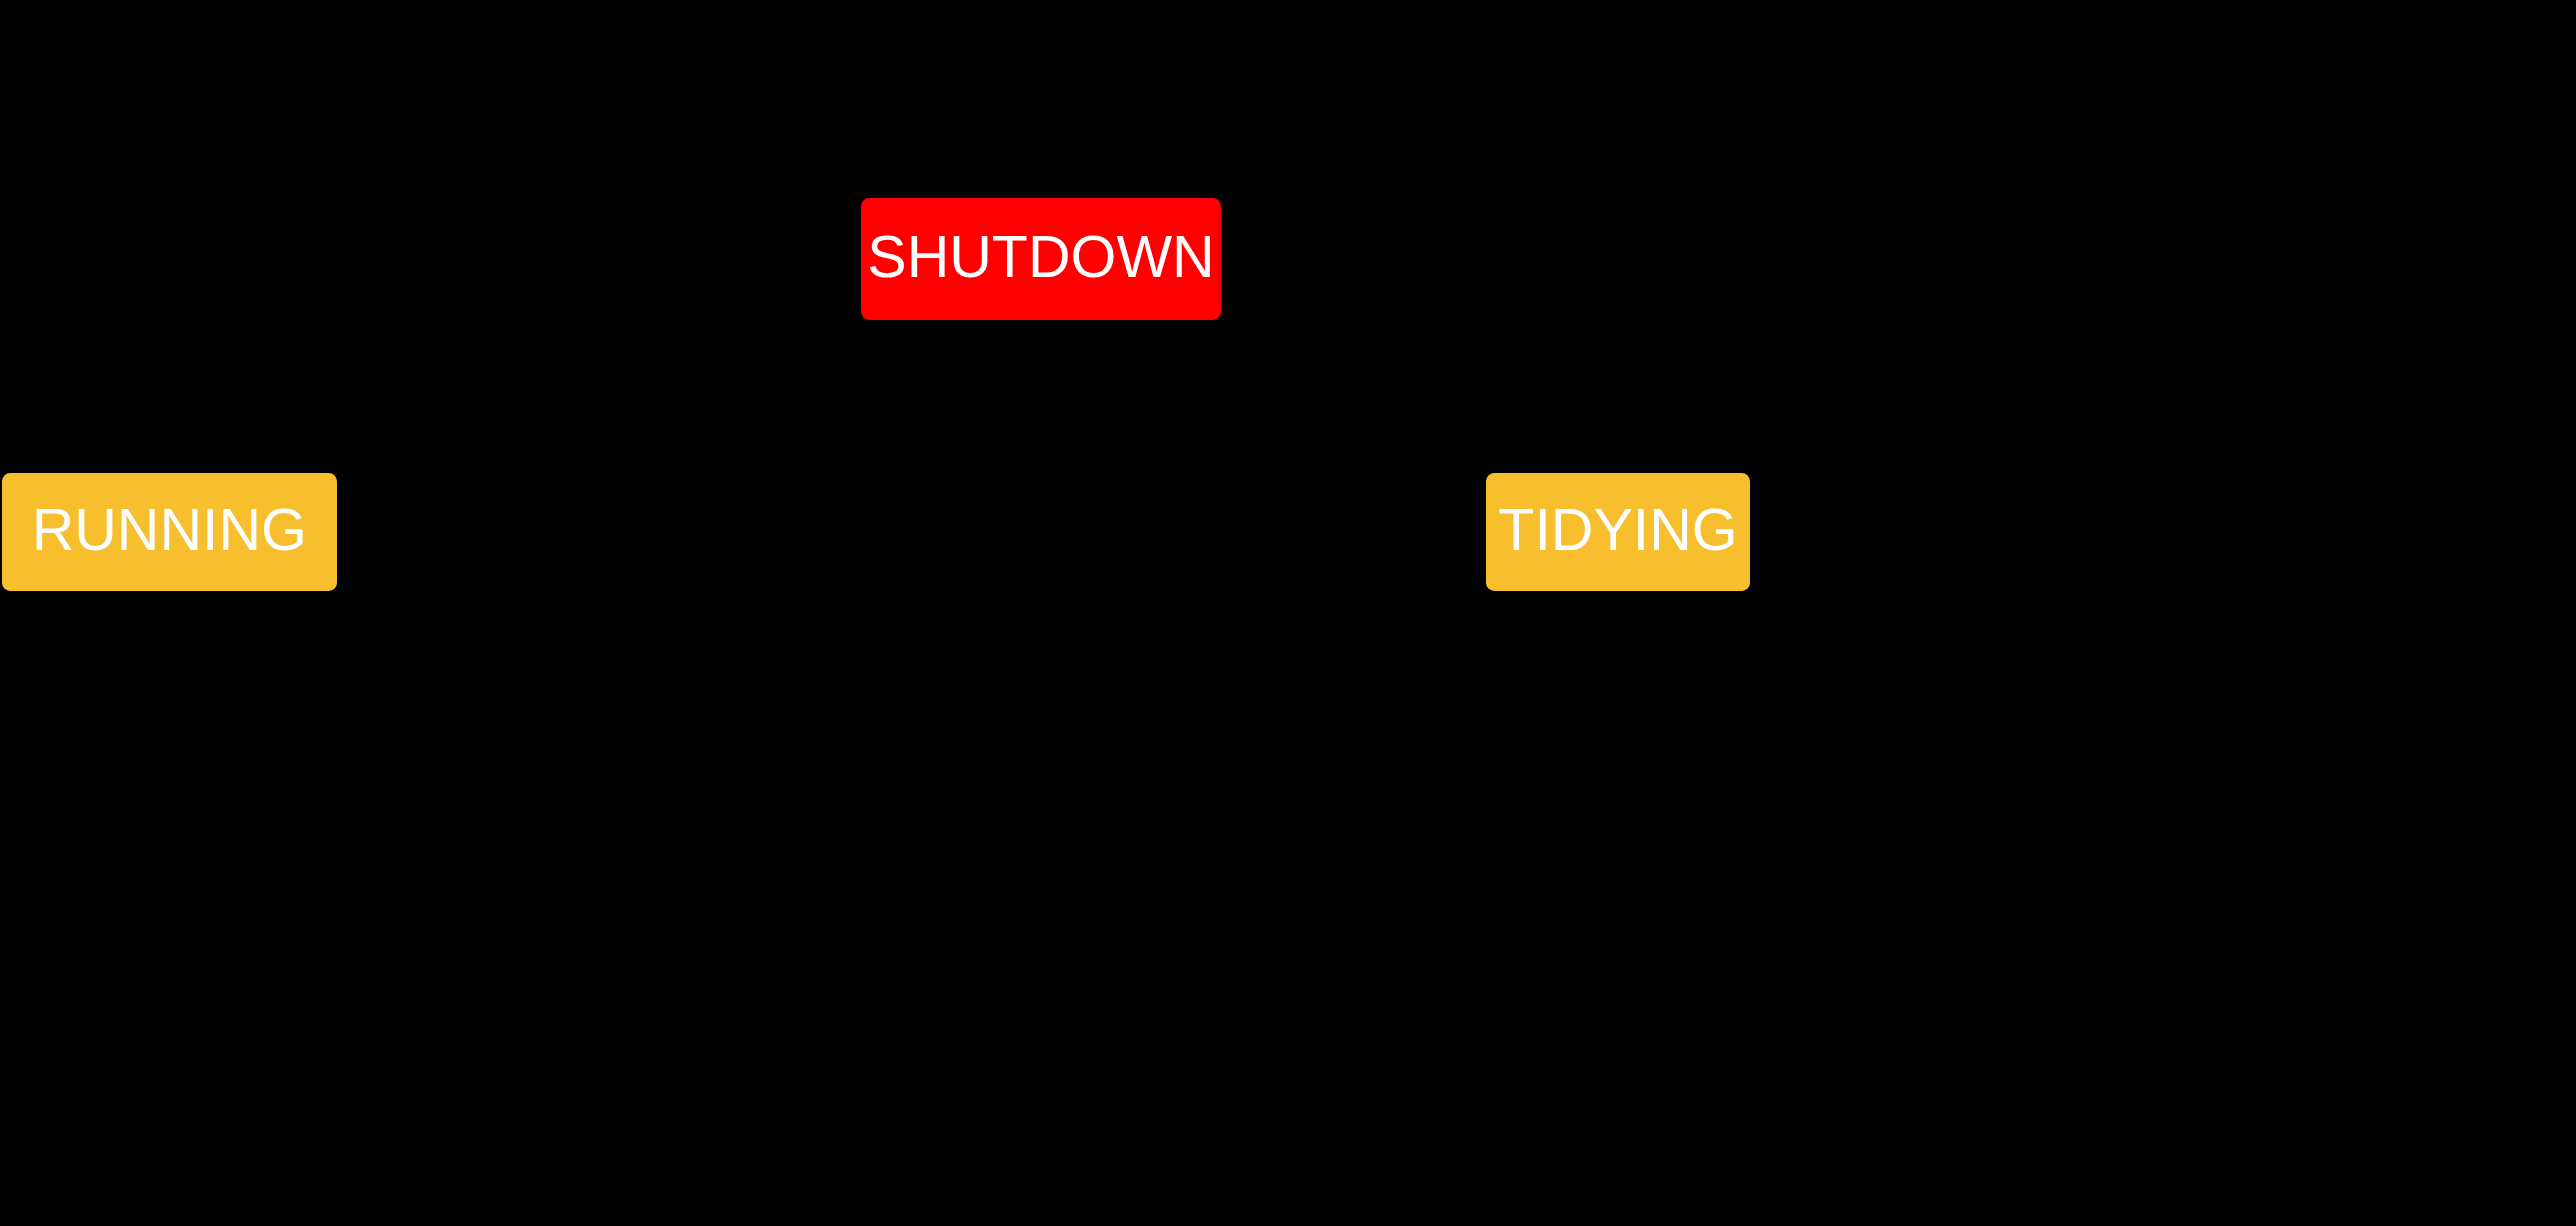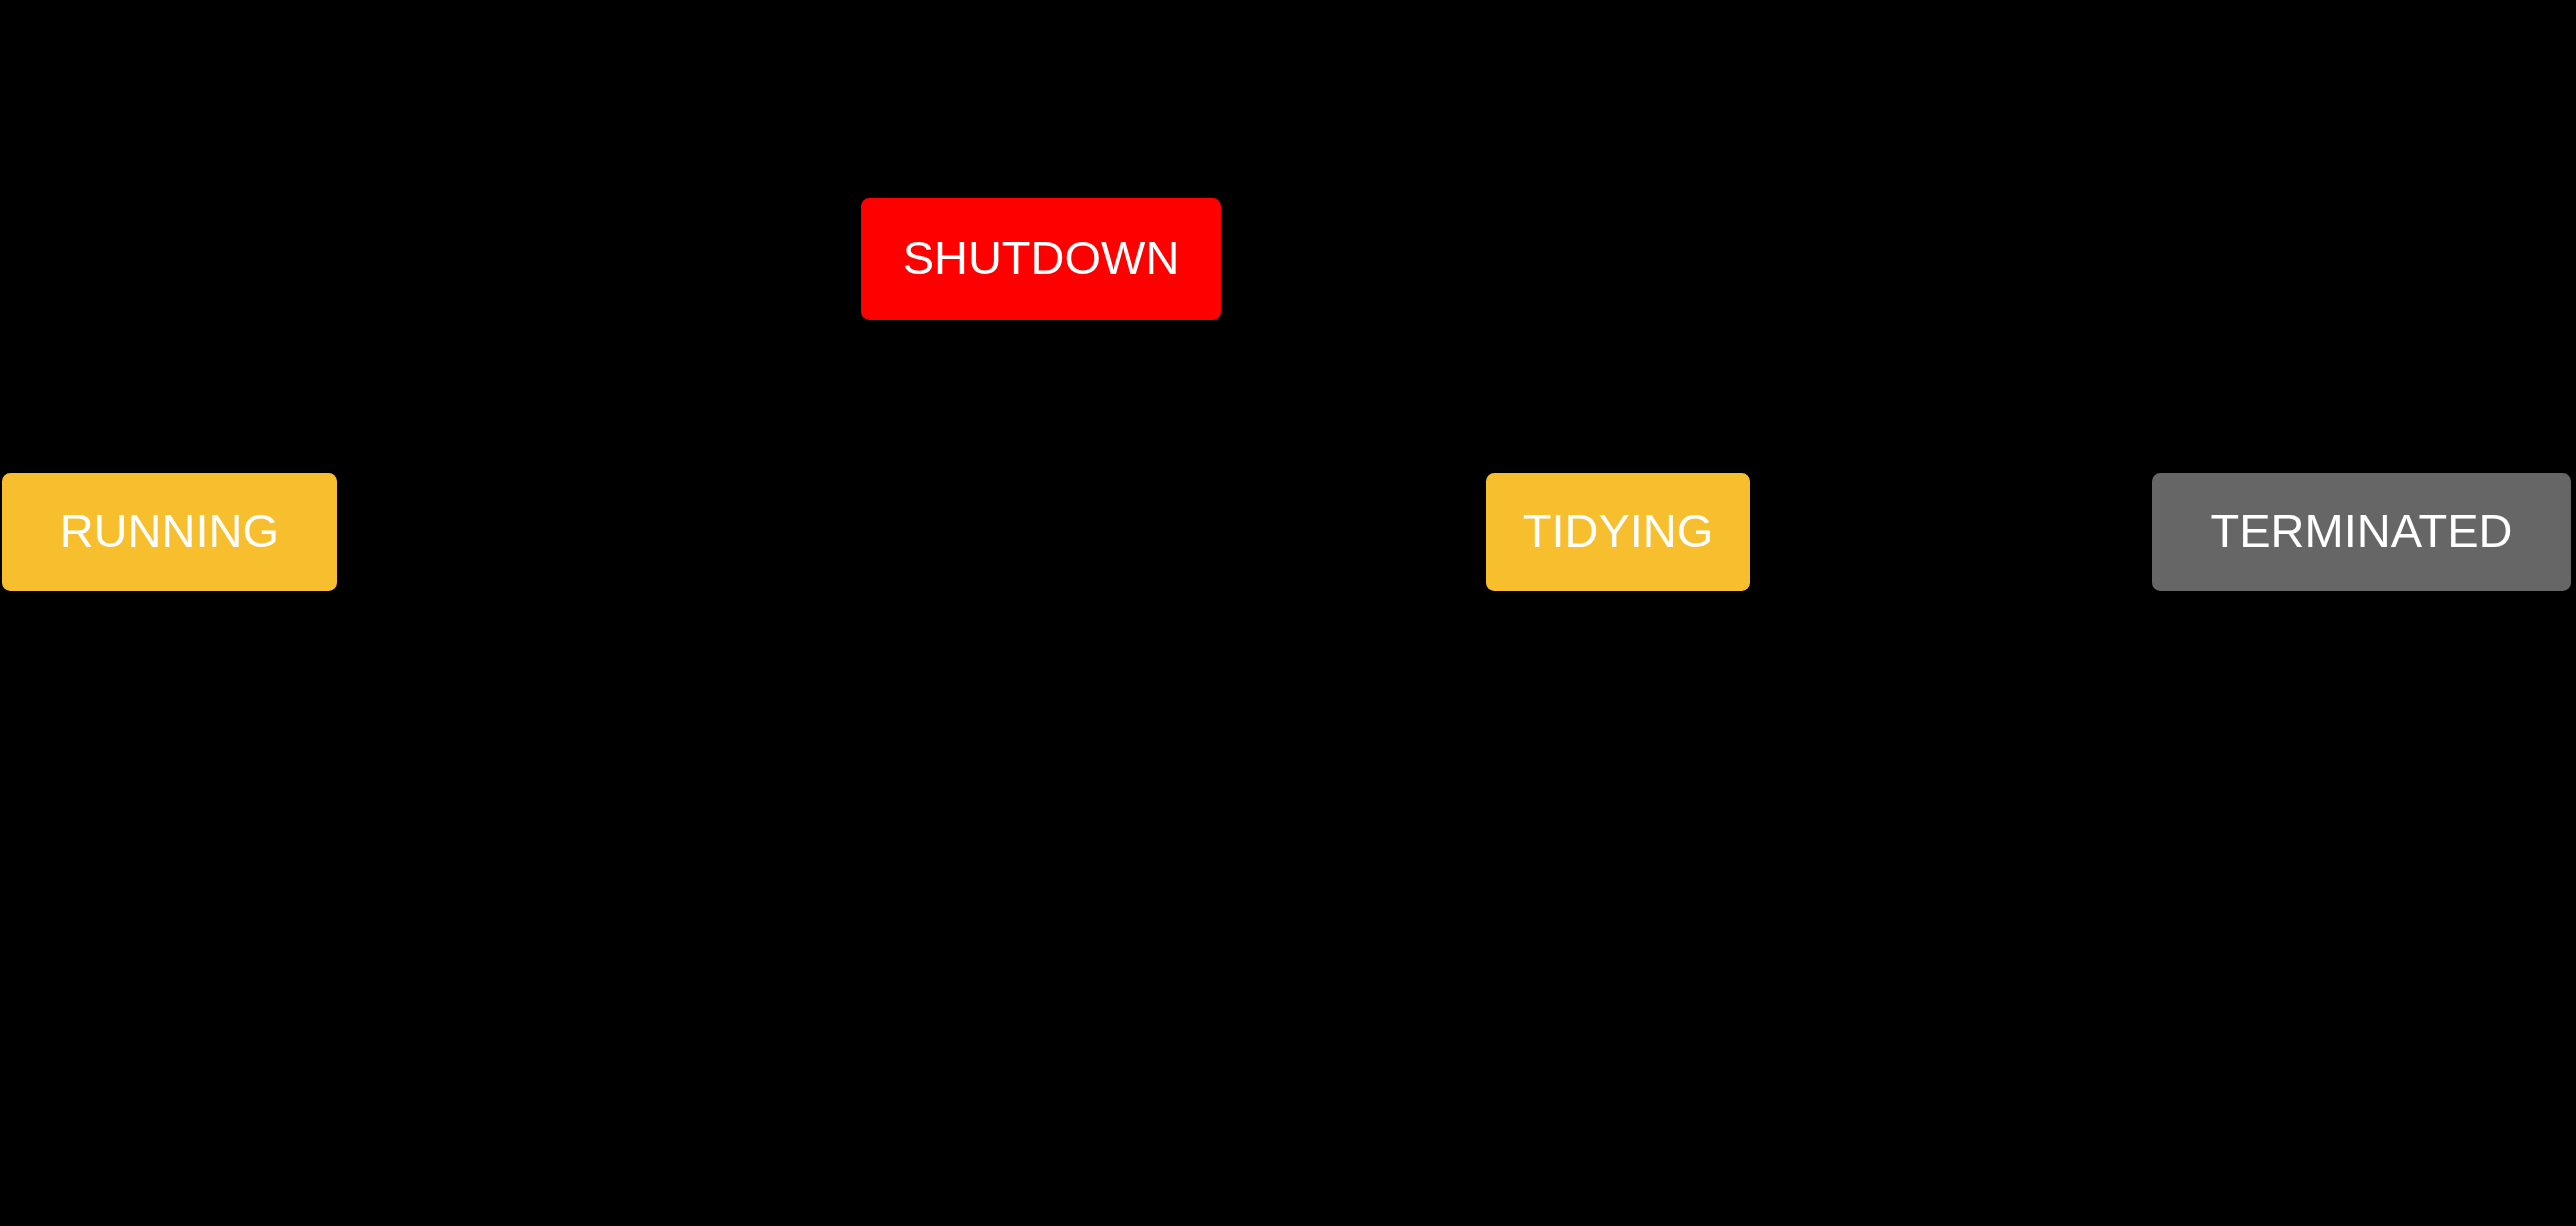--- a/index.html
+++ b/index.html
@@ -20,21 +20,21 @@
   }
   .node {
     position: absolute;
     display: flex;
     align-items: center;
     justify-content: center;
     box-sizing: border-box;
     border-radius: 8.3px;
     color: #ffffff;
     font-family: "Liberation Sans", sans-serif;
-    font-size: 47px;
+    font-size: 59px;
     font-weight: 400;
     line-height: 1;
     letter-spacing: 0px;
     white-space: nowrap;
     user-select: none;
   }
   .node-label {
     display: block;
     padding-bottom: 2.8px;
   }
@@ -55,19 +55,16 @@
   </div>
 
   <div class="node" id="node-tidying" style="left: 1486px; top: 473px; width: 264px; height: 118px; background: rgb(247, 190, 45); color: rgb(255, 255, 255);">
     <span class="node-label">TIDYING</span>
   </div>
 
   <div class="node" id="node-running" style="left: 1.8px; top: 473px; width: 335px; height: 118px; background: rgb(247, 190, 45); color: rgb(255, 255, 255);">
     <span class="node-label">RUNNING</span>
   </div>
 
-  <div class="node" id="node-terminated" style="left: 2152px; top: 473px; width: 419px; height: 118px; background: rgb(102, 102, 102); color: rgb(255, 255, 255);">
-    <span class="node-label">TERMINATED</span>
-  </div>
 
 
 </div>
 
 
 </body></html>

